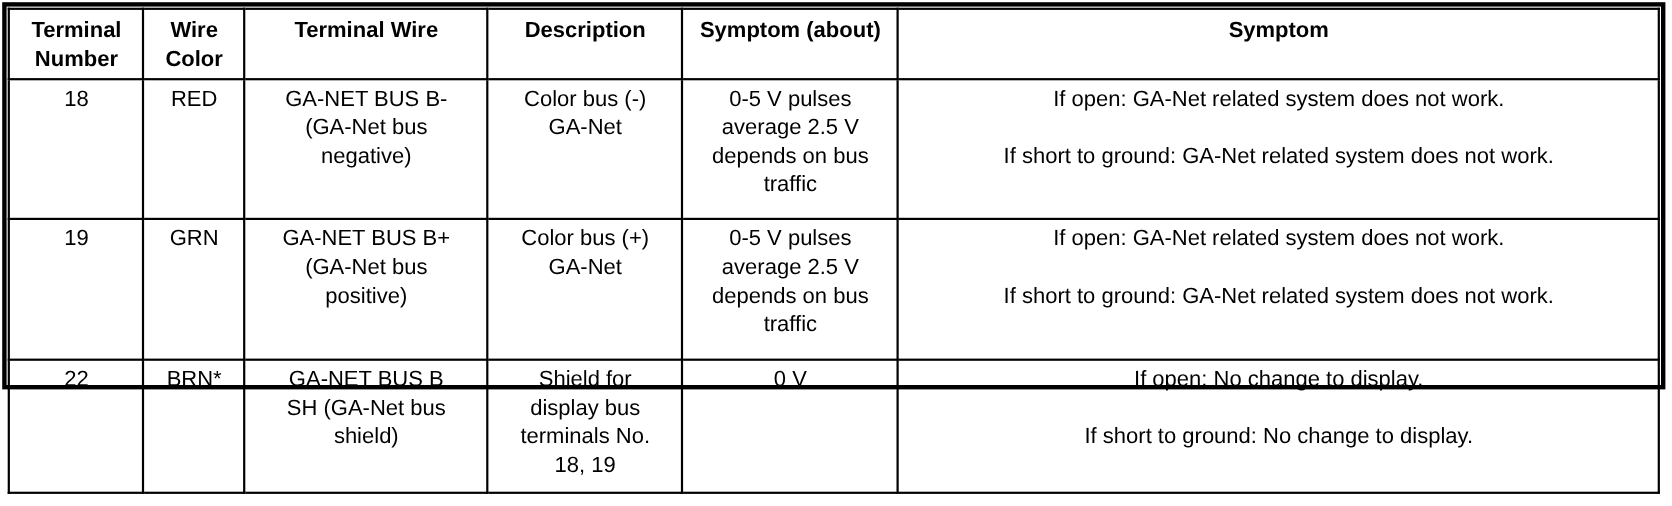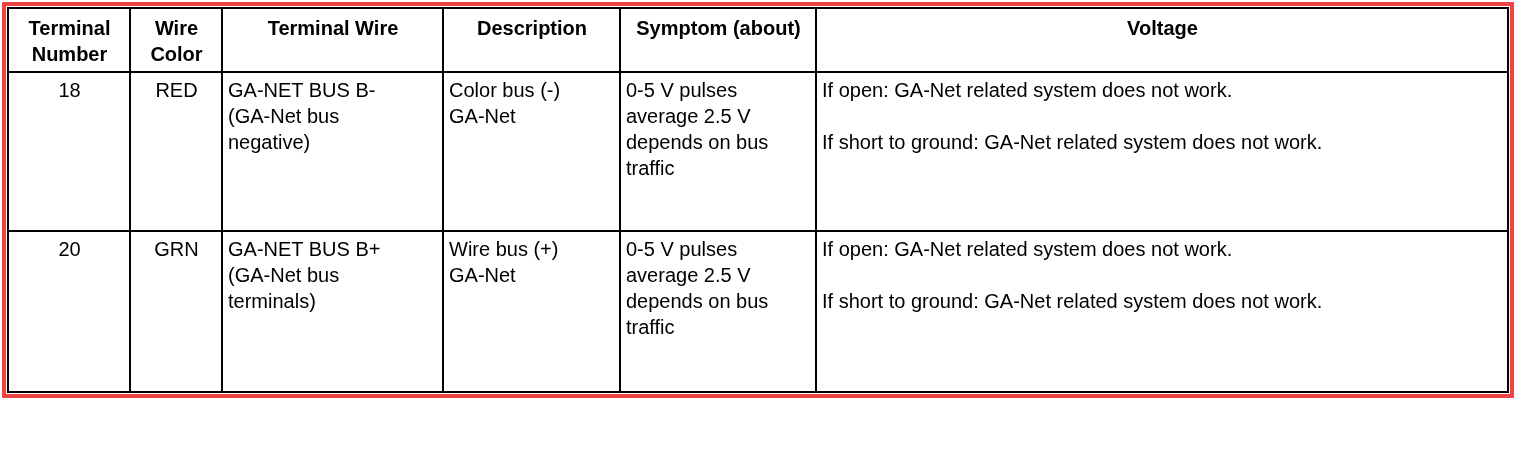--- a/index.html
+++ b/index.html
@@ -8,23 +8,23 @@
     width: 1520px;
     height: 460px;
     background: #ffffff;
     font-family: "Liberation Sans", sans-serif;
   }
   .frame {
     position: absolute;
     top: 2px;
     left: 2px;
     width: 1512px;
-    height: 396px;
+    height: 352px;
     box-sizing: border-box;
-    border: 4px solid #ef4444;
+    border: 4px solid #000000;
     padding: 1px;
     background: #ffffff;
   }
   table.terminal-table {
     width: 100%;
     height: 100%;
     border-collapse: collapse;
     table-layout: fixed;
   }
   th, td {
@@ -40,21 +40,21 @@
   th {
     font-weight: bold;
     text-align: center;
     padding-top: 6px;
     white-space: pre-line;
   }
   td.center {
     text-align: center;
   }
   td.left {
-    text-align: left;
+    text-align: center;
   }
   thead tr { height: 62px; }
   tbody tr.r1 { height: 127px; margin-left: 36px; }
   tbody tr.r2 { height: 128px; }
   tbody tr.r3 { height: 121px; }
 </style>
 </head>
 <body>
 
 <div class="frame">
@@ -69,51 +69,66 @@
     </colgroup>
     <thead>
       <tr>
         <th>Terminal
 Number</th>
         <th>Wire
 Color</th>
         <th>Terminal Wire</th>
         <th>Description</th>
         <th>Symptom (about)</th>
-        <th>Voltage</th>
+        <th>Symptom</th>
       </tr>
     </thead>
     <tbody>
       <tr class="r1">
         <td class="center">18</td>
         <td class="center">RED</td>
         <td class="left">GA-NET BUS B-
 (GA-Net bus
 negative)</td>
         <td class="left">Color bus (-)
 GA-Net</td>
         <td class="left">0-5 V pulses
 average 2.5 V
 depends on bus
 traffic</td>
         <td class="left">If open: GA-Net related system does not work.
 
 If short to ground: GA-Net related system does not work.</td>
       </tr>
       <tr class="r2">
-        <td class="center">20</td>
+        <td class="center">19</td>
         <td class="center">GRN</td>
         <td class="left">GA-NET BUS B+
 (GA-Net bus
-terminals)</td>
-        <td class="left">Wire bus (+)
+positive)</td>
+        <td class="left">Color bus (+)
 GA-Net</td>
         <td class="left">0-5 V pulses
 average 2.5 V
 depends on bus
 traffic</td>
         <td class="left">If open: GA-Net related system does not work.
 
 If short to ground: GA-Net related system does not work.</td>
       </tr>
+      <tr class="r3">
+        <td class="center">22</td>
+        <td class="center">BRN*</td>
+        <td class="left">GA-NET BUS B
+SH (GA-Net bus
+shield)</td>
+        <td class="left">Shield for
+display bus
+terminals No.
+18, 19</td>
+        <td class="left">0 V</td>
+        <td class="left">If open: No change to display.
+
+If short to ground: No change to display.</td>
+      </tr>
     </tbody>
   </table>
 </div>
 
 </body></html>

